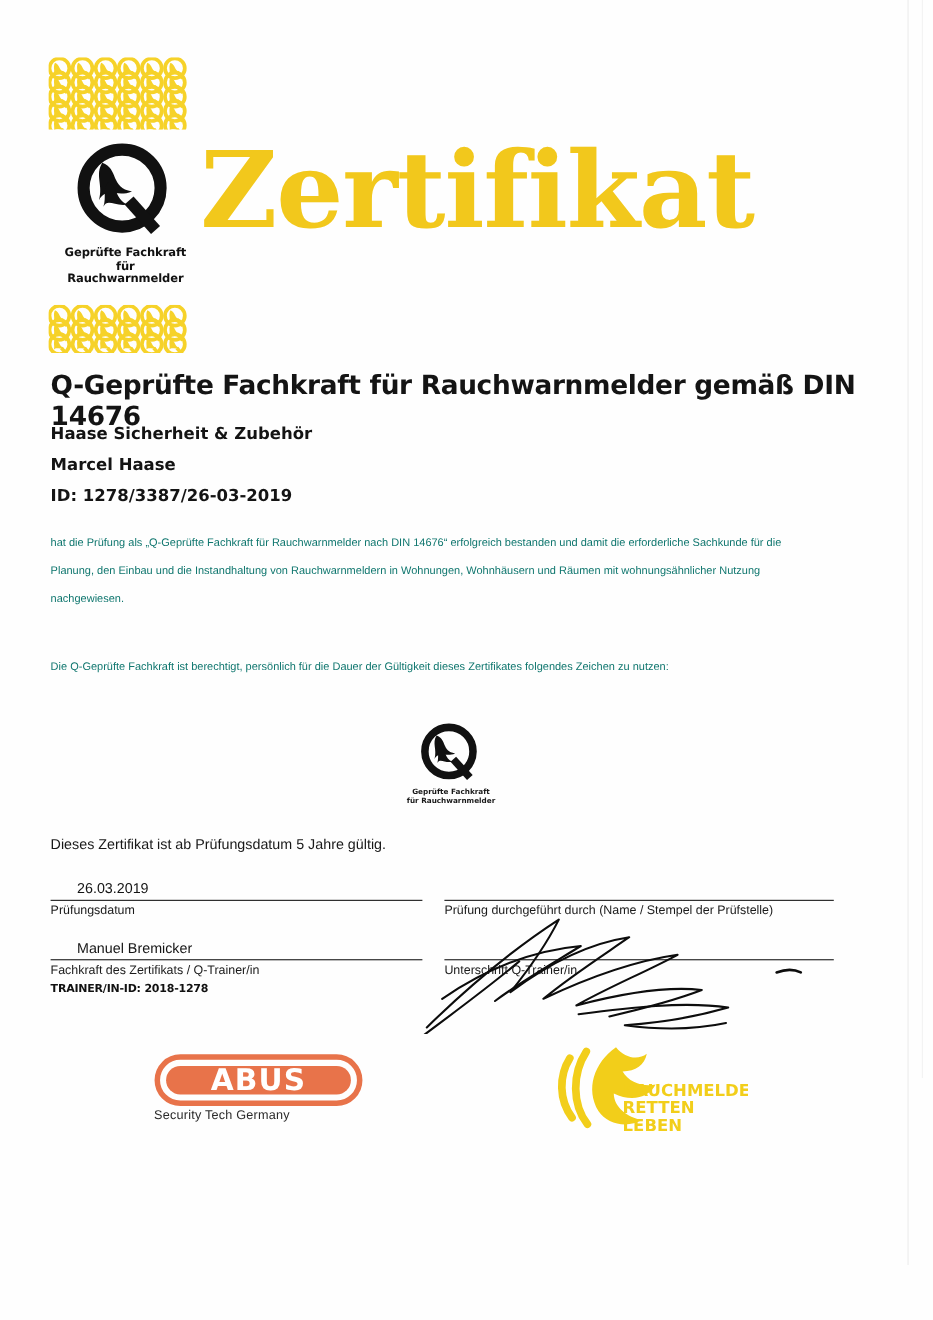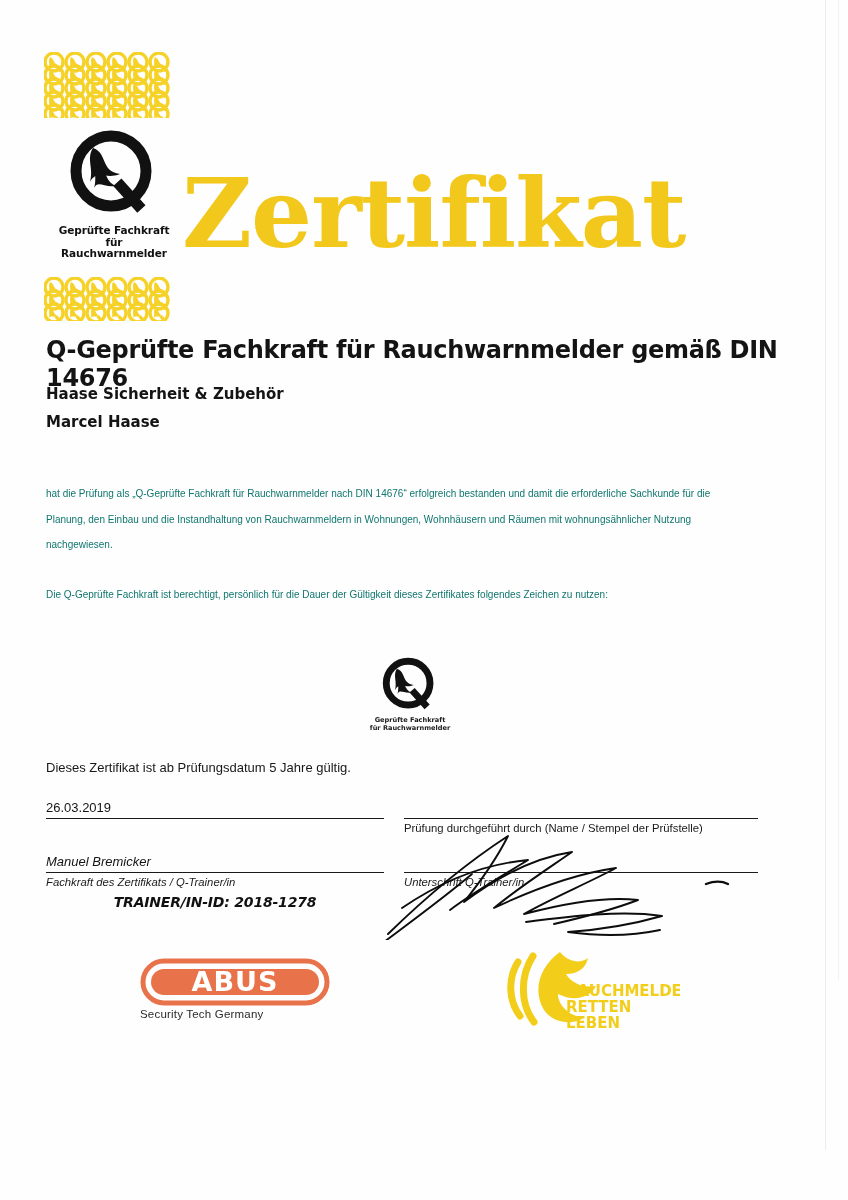--- a/index.html
+++ b/index.html
@@ -74,21 +74,20 @@
   .zertifikat {
     position: absolute;
     left: 182px;
     top: 118px;
     font-family: "DejaVu Serif", "Liberation Serif", serif;
     font-weight: bold;
     font-size: 96px;
     line-height: 110px;
     color: #F2C81C;
     letter-spacing: -1px;
-    margin-top: 41px;
   }
 
   
   .headline {
     position: absolute;
     left: 46px;
     top: 336px;
     width: 740px;
     font-family: "DejaVu Sans", sans-serif;
     font-weight: bold;
@@ -109,21 +108,21 @@
   }
   .para {
     position: absolute;
     left: 46px;
     width: 700px;
     font-size: 10px;
     line-height: 25.5px;
     color: #0f766e;
   }
   .para-1 { top: 481px; }
-  .para-2 { top: 582px; }
+  .para-2 { top: 594px; }
   .validity {
     position: absolute;
     left: 46px;
     top: 760px;
     font-size: 13px;
     color: #181818;
   }
 
   
   .seal {
@@ -152,39 +151,39 @@
     height: 130px;
   }
   .sig-col-left  { position: absolute; left: 0;    width: 338px; }
   .sig-col-right { position: absolute; left: 358px; width: 354px; }
 
   .sig-value {
     font-size: 13px;
     color: #141414;
     padding-bottom: 2px;
     min-height: 16px;
+    margin-left: 24px;
   }
   .sig-rule {
     border-bottom: 1.4px solid #1a1a1a;
     height: 0;
   }
   .sig-label {
     font-size: 11.3px;
     color: #1a1a1a;
     padding-top: 3px;
   }
-  .sig-row2 { position: absolute; top: 54px; width: 100%; font-style: italic; }
+  .sig-row2 { position: absolute; top: 54px; width: 100%; }
   .trainer-id {
     font-family: "DejaVu Sans", sans-serif;
     font-weight: bold;
-    font-size: 14px;
+    font-size: 10px;
     color: #111111;
     padding-top: 6px;
     letter-spacing: -0.2px;
-    text-align: center;
   }
   .signature-ink {
     position: absolute;
     left: 330px;
     top: 30px;
     width: 400px;
     height: 110px;
     pointer-events: none;
   }
 
@@ -310,20 +309,21 @@
     </div>
 
     <div class="zertifikat">Zertifikat</div>
   </div>
 
   <div class="headline">Q-Geprüfte Fachkraft für Rauchwarnmelder gemäß DIN 14676</div>
 
   <div class="recipient">
     <div>Haase Sicherheit &amp; Zubehör</div>
     <div>Marcel Haase</div>
+    <div>ID: 1278/3387/26-03-2019</div>
   </div>
 
   <div class="para para-1">hat die Prüfung als „Q-Geprüfte Fachkraft für Rauchwarnmelder nach DIN 14676“ erfolgreich bestanden und damit die erforderliche Sachkunde für die Planung, den Einbau und die Instandhaltung von Rauchwarnmeldern in Wohnungen, Wohnhäusern und Räumen mit wohnungsähnlicher Nutzung nachgewiesen.</div>
   <div class="para para-2">Die Q-Geprüfte Fachkraft ist berechtigt, persönlich für die Dauer der Gültigkeit dieses Zertifikates folgendes Zeichen zu nutzen:</div>
 
   <div class="seal">
     <svg width="64" height="60" viewBox="0 0 100 96" aria-hidden="true">
       <circle cx="47" cy="45" r="35" fill="none" stroke="#111111" stroke-width="11"></circle>
       <path d="M29 22 C44 27, 36 45, 56 48 C42 54, 33 43, 26 56 C30 42, 22 33, 29 22 Z" fill="#111111"></path>
       <path d="M34 40 C44 44, 40 55, 52 60 C40 62, 34 54, 30 62 C33 53, 29 47, 34 40 Z" fill="#111111"></path>
@@ -335,20 +335,21 @@
     </div>
   </div>
 
   <div class="validity">Dieses Zertifikat ist ab Prüfungsdatum 5 Jahre gültig.</div>
 
   <div class="sigblock">
 
     <div class="sig-col-left">
       <div class="sig-value">26.03.2019</div>
       <div class="sig-rule"></div>
+      <div class="sig-label">Prüfungsdatum</div>
 
       <div class="sig-row2">
         <div class="sig-value">Manuel Bremicker</div>
         <div class="sig-rule"></div>
         <div class="sig-label">Fachkraft des Zertifikats / Q-Trainer/in</div>
         <div class="trainer-id">TRAINER/IN-ID: 2018-1278</div>
       </div>
     </div>
 
     <div class="sig-col-right">

